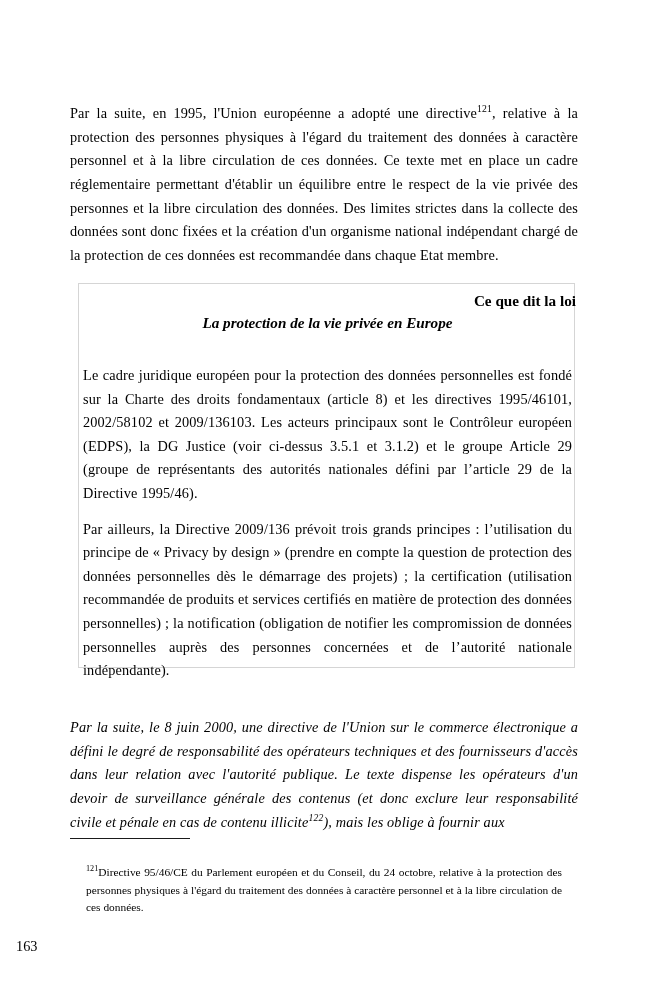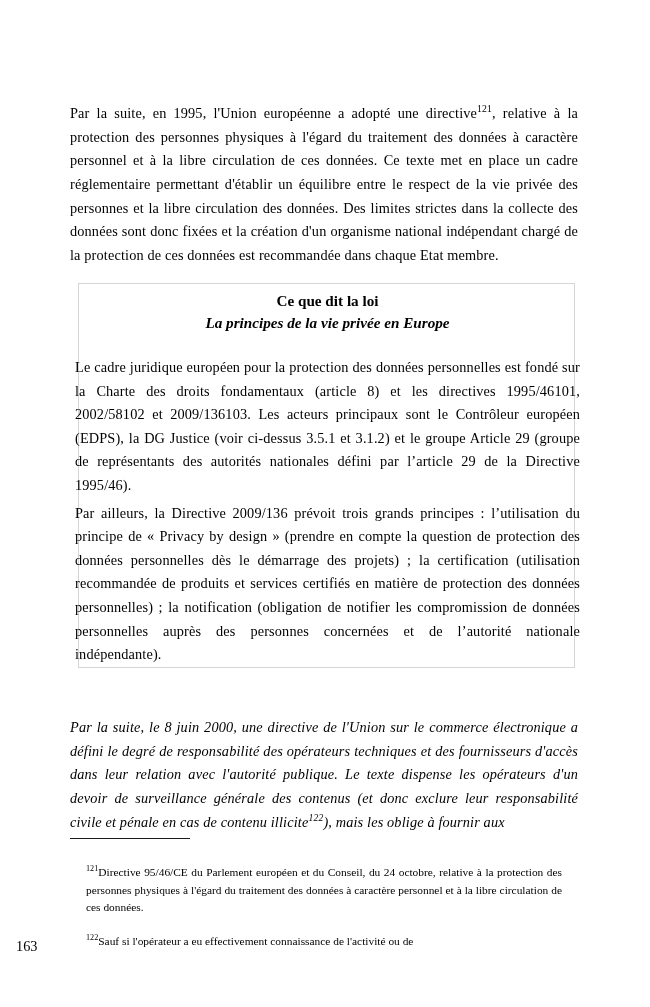--- a/index.html
+++ b/index.html
@@ -56,21 +56,21 @@
     border: 1px solid #d5d5d5;
     box-sizing: border-box;
     background: #ffffff;
   }
 
   .callout-title {
     position: absolute;
     left: 0;
     top: 6px;
     width: 497px;
-    text-align: center;
+    text-align: right;
     font-size: 15.2px;
     font-weight: bold;
     line-height: 21px;
   }
 
   .callout-subtitle {
     position: absolute;
     left: 0;
     top: 28px;
     width: 497px;
@@ -87,21 +87,21 @@
     top: 68px;
     width: 513px;
     font-size: 14.3px;
     line-height: 23.6px;
     text-align: justify;
     text-justify: inter-word;
     letter-spacing: 0.01em;
   }
 
   .callout-body p {
-    margin: 4px;
+    margin: 12px;
   }
 
   
   .footnote-rule {
     position: absolute;
     left: 70px;
     top: 838px;
     width: 120px;
     height: 0;
     border-top: 1px solid #1a1a1a;
@@ -140,31 +140,30 @@
 </style>
 </head>
 <body>
 
 <div class="page">
 
   <p class="body-para" id="para-intro"><span>Par la suite, en 1995, l'Union européenne a adopté une directive</span><span class="sup">121</span><span>, relative à la protection des personnes physiques à l'égard du traitement des données à caractère personnel et à la libre circulation de ces données. Ce texte met en place un cadre réglementaire permettant d'établir un équilibre entre le respect de la vie privée des personnes et la libre circulation des données. Des limites strictes dans la collecte des données sont donc fixées et la création d'un organisme national indépendant chargé de la protection de ces données est recommandée dans chaque Etat membre.</span></p>
 
   <div class="callout">
     <div class="callout-title">Ce que dit la loi</div>
-    <div class="callout-subtitle">La principes de la vie privée en Europe</div>
+    <div class="callout-subtitle">La protection de la vie privée en Europe</div>
     <div class="callout-body">
       <p>Le cadre juridique européen pour la protection des données personnelles est fondé sur la Charte des droits fondamentaux (article 8) et les directives 1995/46101, 2002/58102 et 2009/136103. Les acteurs principaux sont le Contrôleur européen (EDPS), la DG Justice (voir ci-dessus 3.5.1 et 3.1.2) et le groupe Article 29 (groupe de représentants des autorités nationales défini par l’article 29 de la Directive 1995/46).</p>
       <p>Par ailleurs, la Directive 2009/136 prévoit trois grands principes : l’utilisation du principe de « Privacy by design » (prendre en compte la question de protection des données personnelles dès le démarrage des projets) ; la certification (utilisation recommandée de produits et services certifiés en matière de protection des données personnelles) ; la notification (obligation de notifier les compromission de données personnelles auprès des personnes concernées et de l’autorité nationale indépendante).</p>
     </div>
   </div>
 
   <p class="body-para" id="para-after-box"><span>Par la suite, le 8 juin 2000, une directive de l'Union sur le commerce électronique a défini le degré de responsabilité des opérateurs techniques et des fournisseurs d'accès dans leur relation avec l'autorité publique. Le texte dispense les opérateurs d'un devoir de surveillance générale des contenus (et donc exclure leur responsabilité civile et pénale en cas de contenu illicite</span><span class="sup">122</span><span>), mais les oblige à fournir aux</span></p>
 
   <div class="footnote-rule"></div>
 
   <div class="footnotes">
     <p><span class="fn-sup">121</span><span>Directive 95/46/CE du Parlement européen et  du Conseil, du 24 octobre, relative à la protection des personnes physiques à l'égard du traitement des données à caractère personnel et à la libre circulation de ces données.</span></p>
-    <p><span class="fn-sup">122</span><span>Sauf si l'opérateur a eu effectivement connaissance de l'activité ou de</span></p>
   </div>
 
   <div class="page-number">163</div>
 
 </div>
 
 </body></html>

